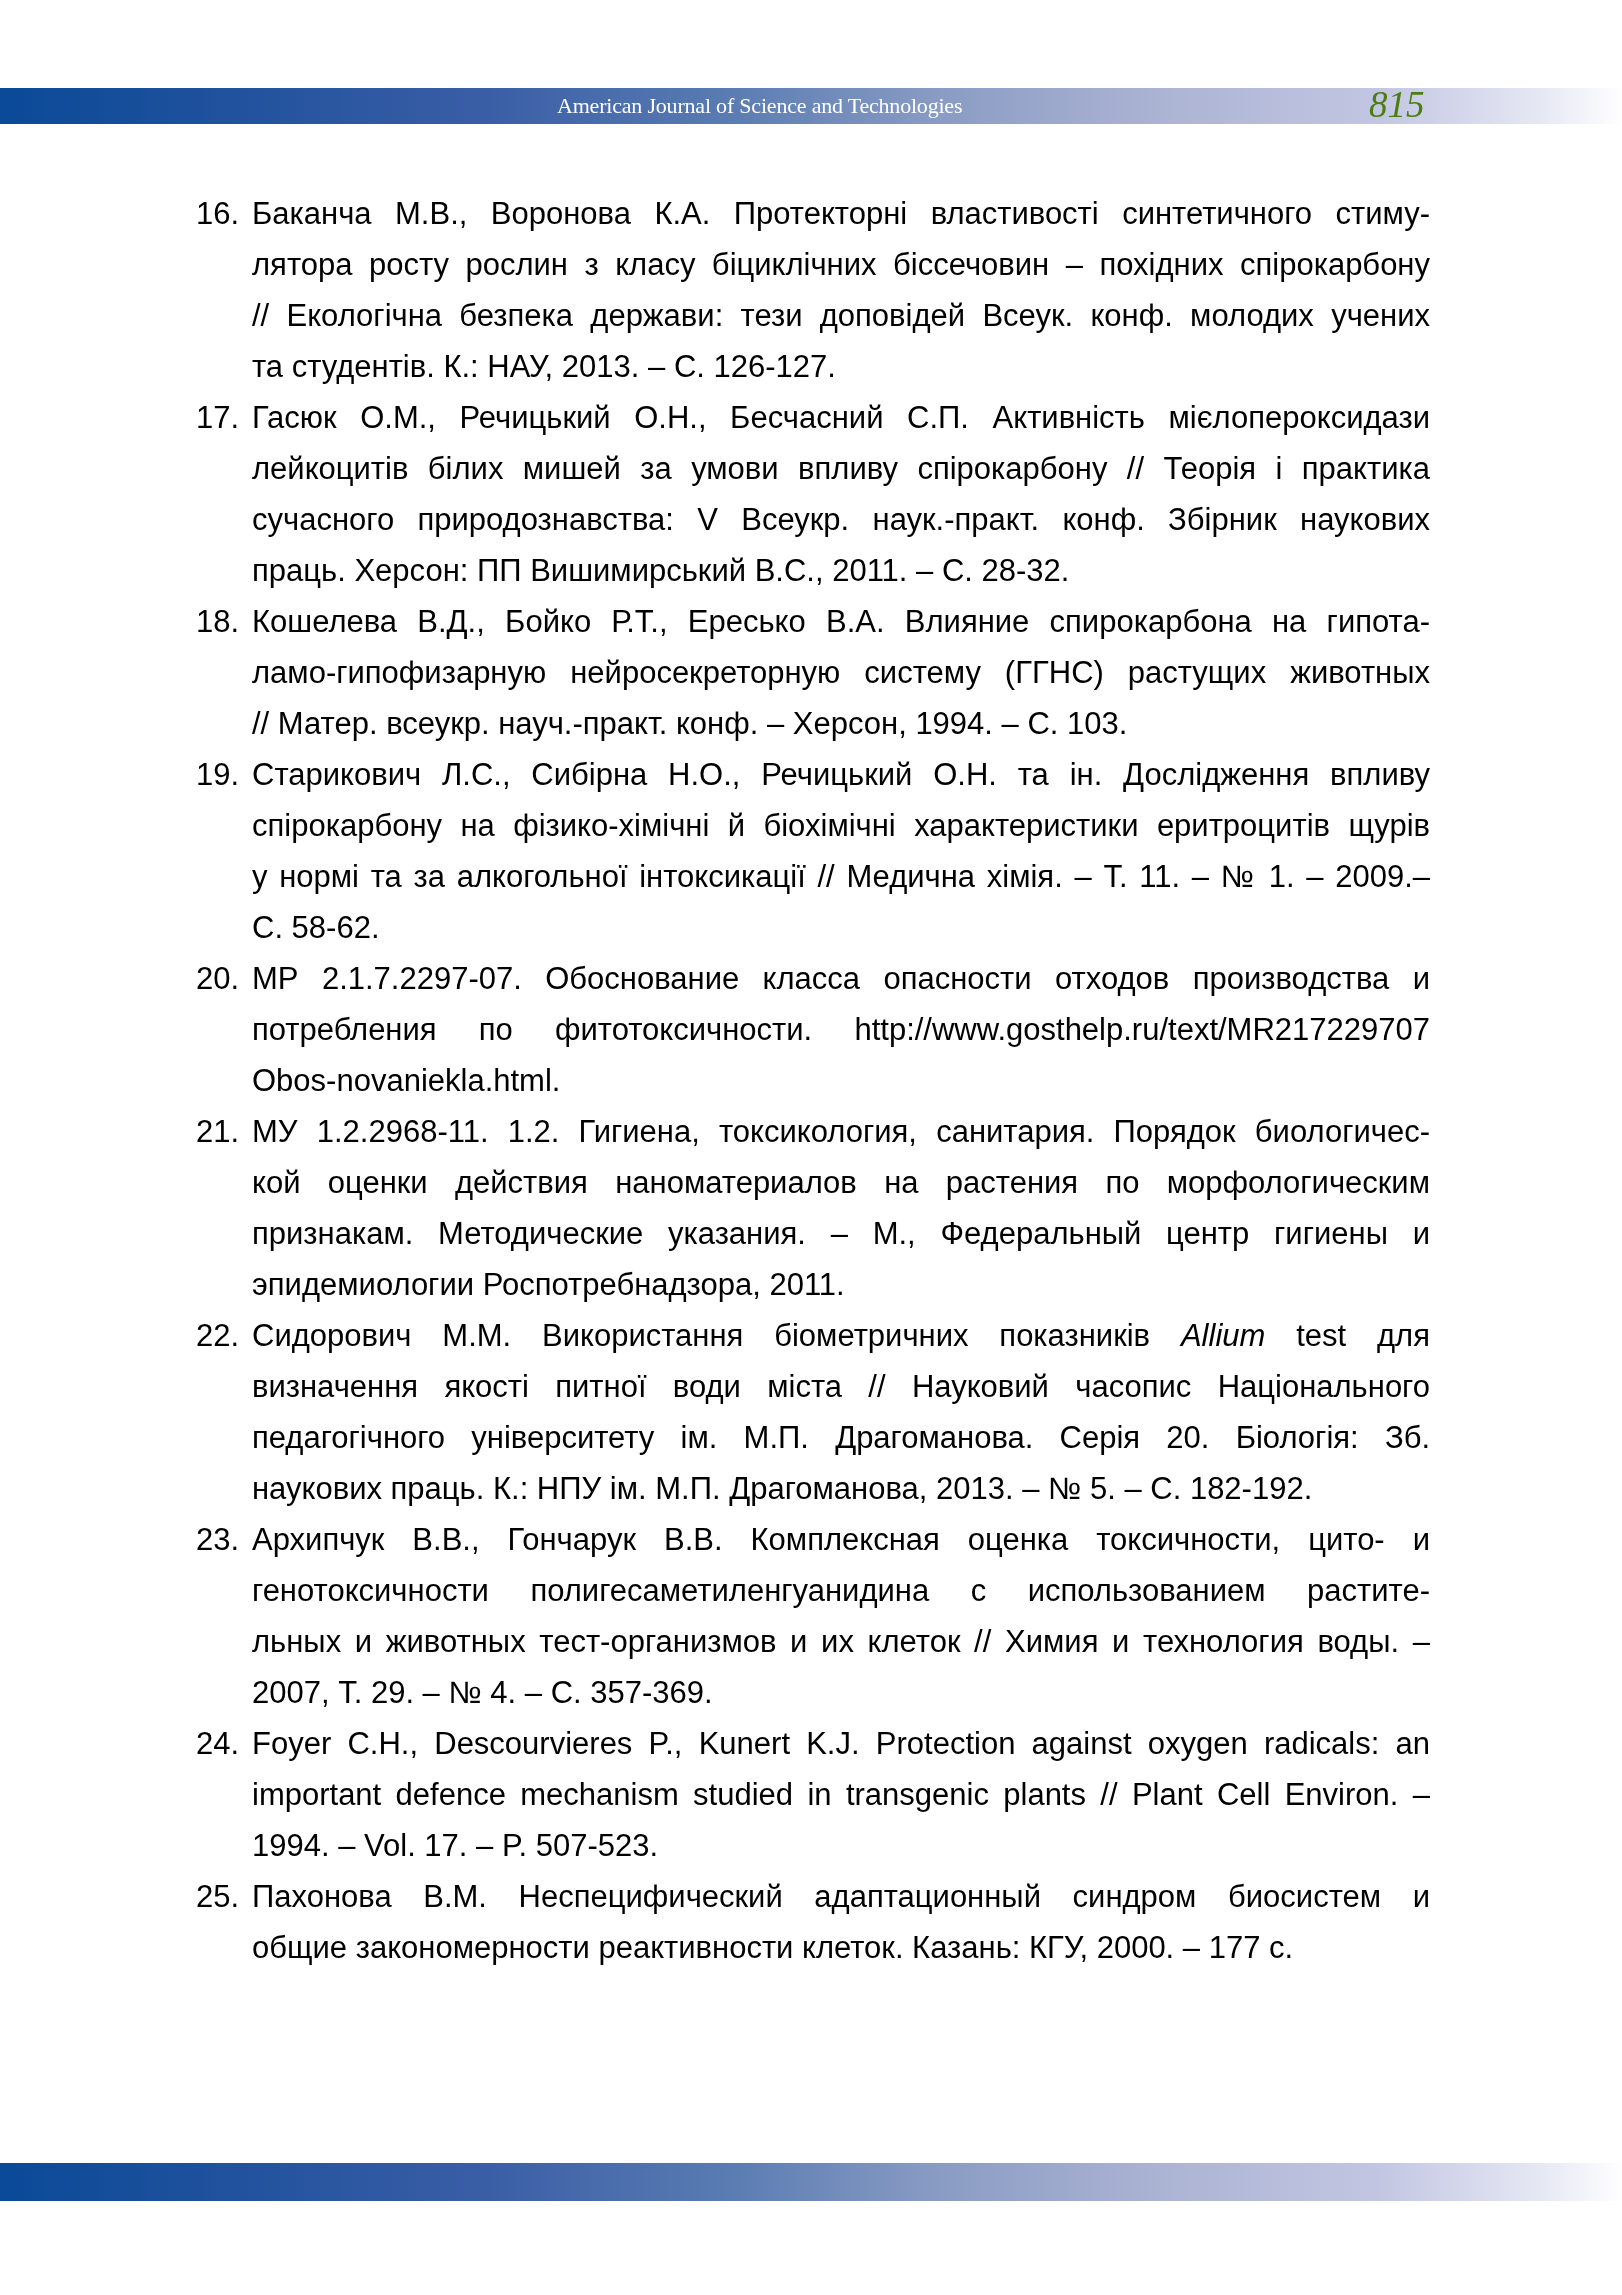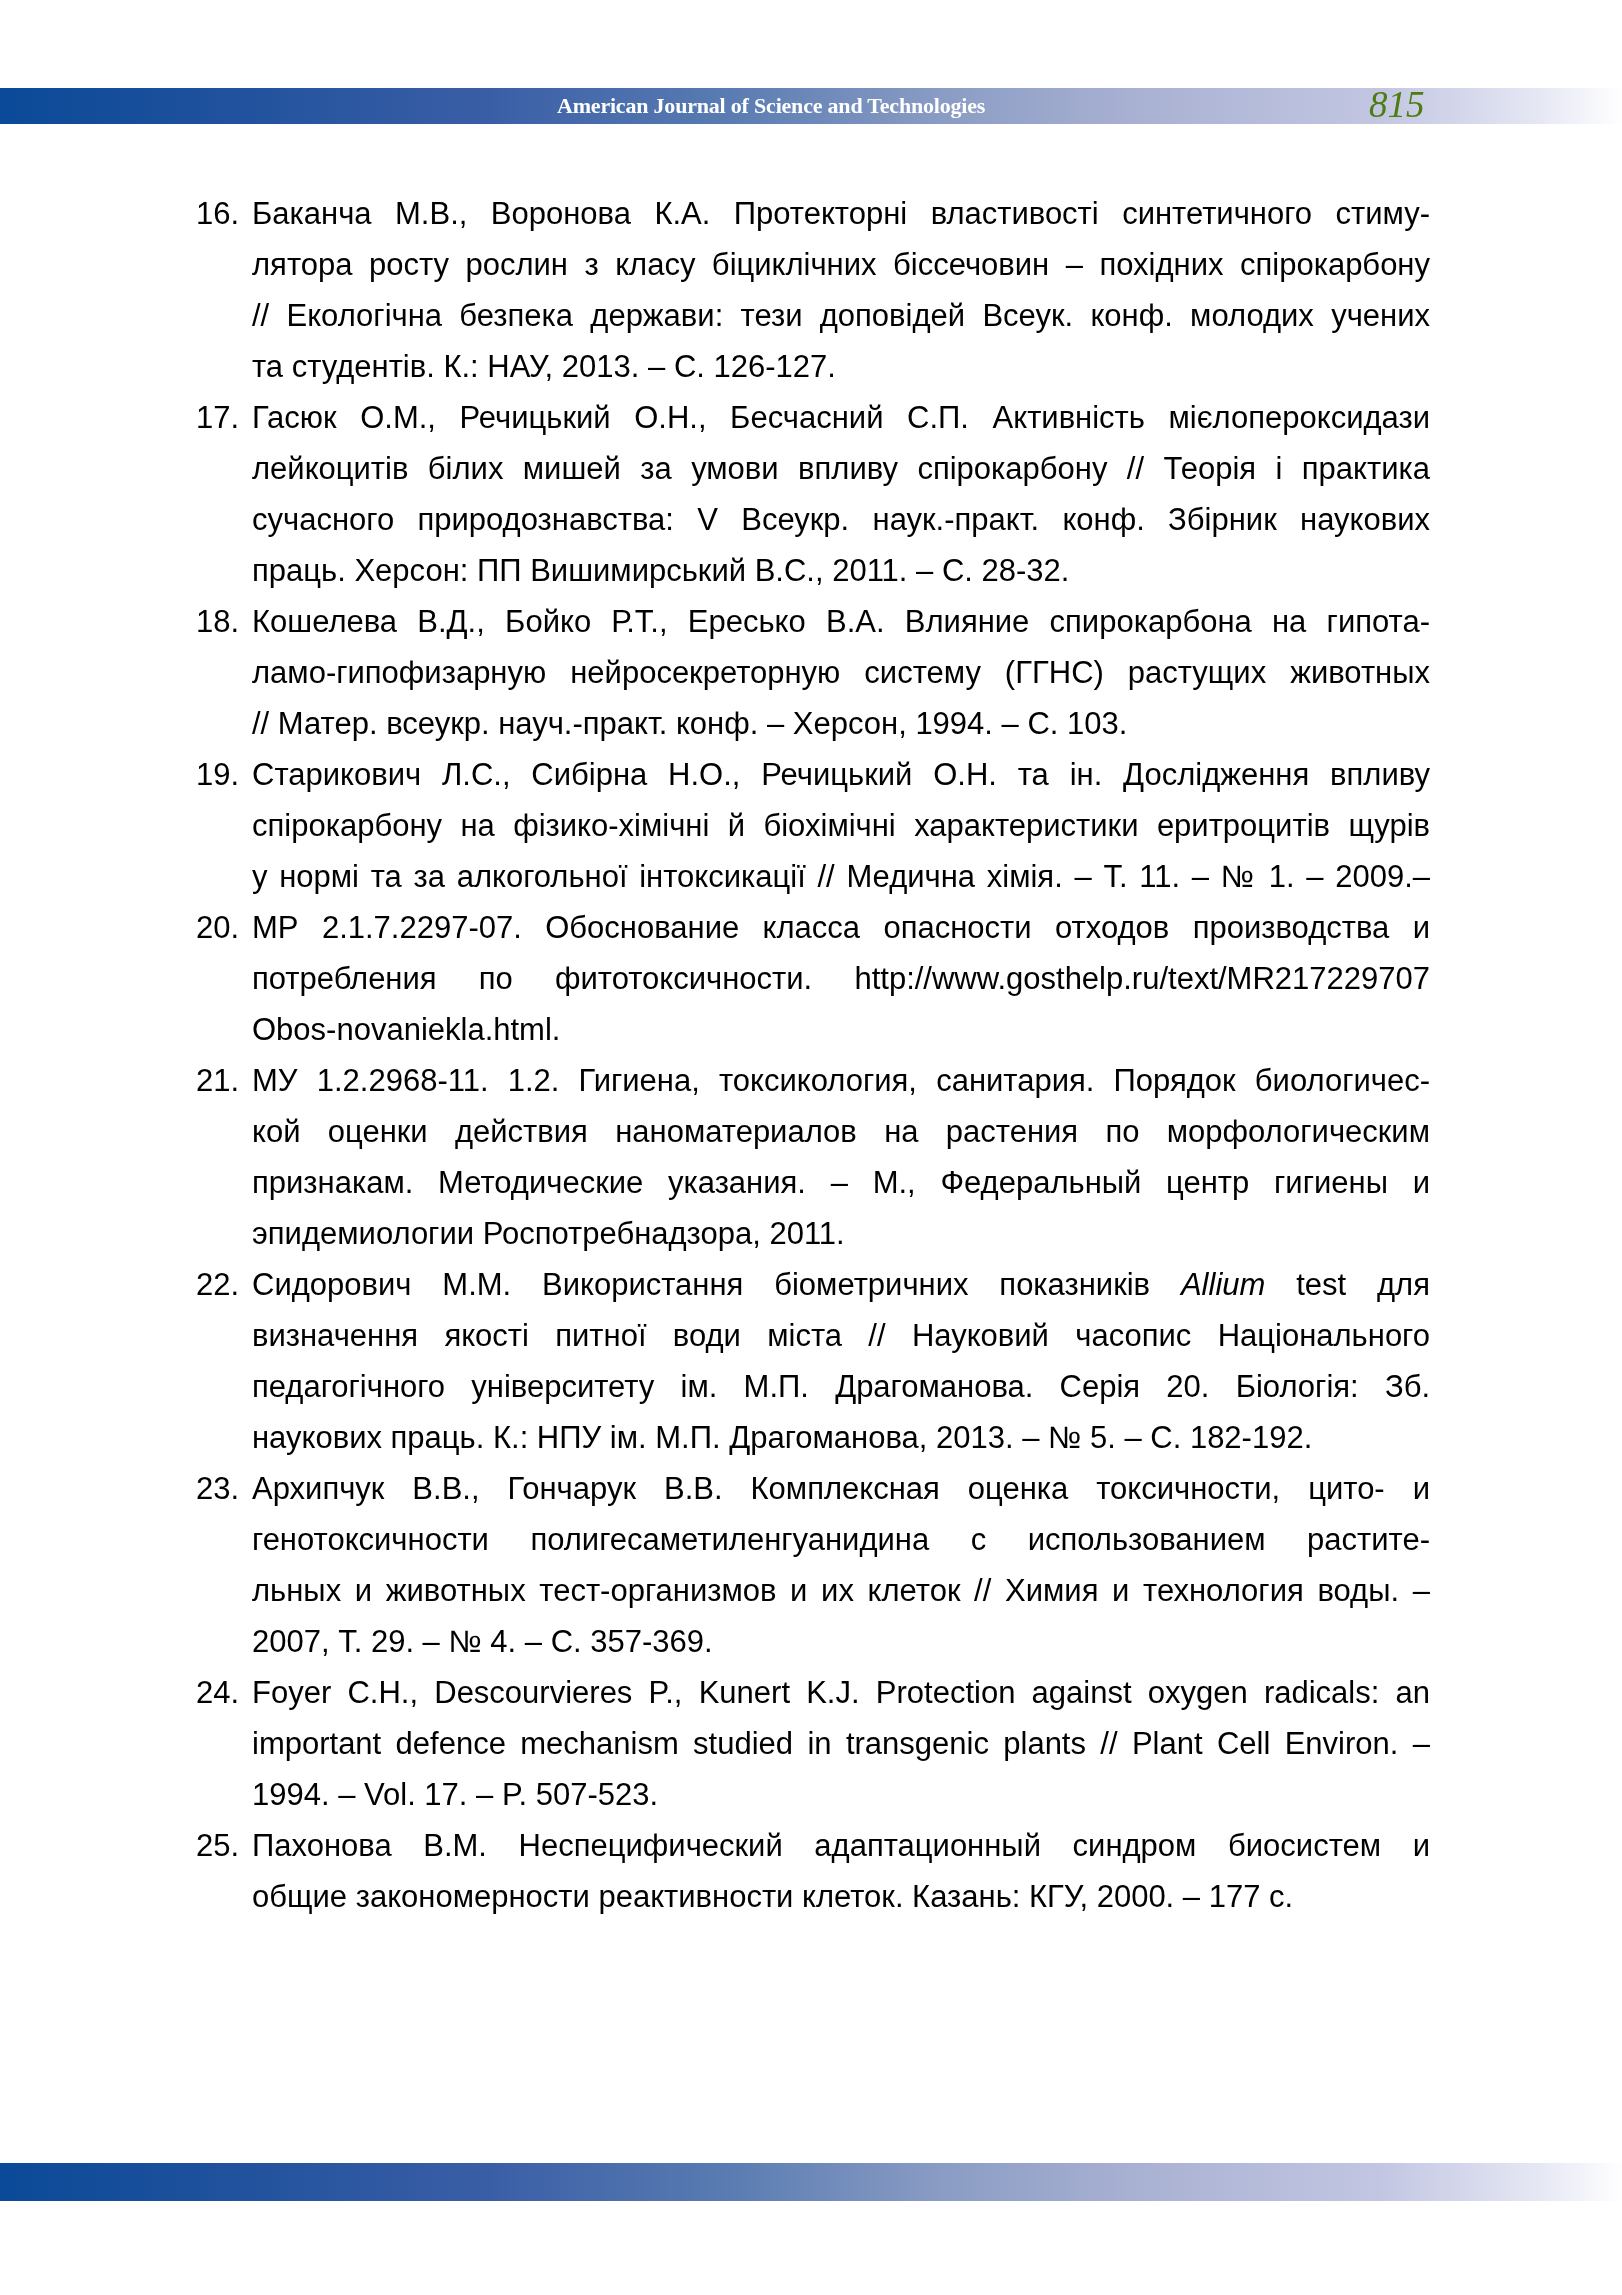--- a/index.html
+++ b/index.html
@@ -7,21 +7,21 @@
     width: 1623px; height: 2295px; position: relative; background: #ffffff; overflow: hidden;
   }
   .bar {
     position: absolute; left: 0; width: 1623px;
     background: linear-gradient(90deg, #0a4a98 0%, #1d509c 12%, #3a5ea6 30%, #5a7cb2 45%, #8a9cc4 58%, #a9b1d2 70%, #c2c6e2 85%, #e6e8f4 95%, #ffffff 100%);
   }
   .header-bar { top: 88px; height: 36px; }
   .footer-bar { top: 2163px; height: 38px; }
   .journal-title {
     position: absolute; left: 557px; top: 88px; height: 36px; line-height: 36px;
-    font-family: "Liberation Serif", "DejaVu Serif", serif; font-weight: bold;
+    font-family: "Liberation Serif", "DejaVu Serif", serif; font-weight: normal;
     font-size: 22px; color: #ffffff; white-space: nowrap; letter-spacing: -0.2px;
   }
   .page-number {
     position: absolute; left: 1369px; top: 84px; height: 42px; line-height: 42px;
     font-family: "Liberation Serif", "DejaVu Serif", serif; font-style: italic;
     font-size: 37px; color: #4d7c0f; white-space: nowrap;
   }
   .refs {
     position: absolute; left: 0; top: 188px; width: 1623px;
     font-family: Liberation Sans, sans-serif;
@@ -68,20 +68,21 @@
     <div class="ref-line">Кошелева В.Д., Бойко Р.Т., Ересько В.А. Влияние спирокарбона на гипота-</div>
     <div class="ref-line">ламо-гипофизарную нейросекреторную систему (ГГНС) растущих животных</div>
     <div class="ref-line last">// Матер. всеукр. науч.-практ. конф. – Херсон, 1994. – С. 103.</div>
   </div>
 
   <div class="ref">
     <span class="ref-num">19.</span>
     <div class="ref-line">Старикович Л.С., Сибірна Н.О., Речицький О.Н. та ін. Дослідження впливу</div>
     <div class="ref-line">спірокарбону на фізико-хімічні й біохімічні характеристики еритроцитів щурів</div>
     <div class="ref-line">у нормі та за алкогольної інтоксикації // Медична хімія. – Т. 11. – № 1. – 2009.–</div>
+    <div class="ref-line last">С. 58-62.</div>
   </div>
 
   <div class="ref">
     <span class="ref-num">20.</span>
     <div class="ref-line">МР 2.1.7.2297-07. Обоснование класса опасности отходов производства и</div>
     <div class="ref-line">потребления по фитотоксичности. http://www.gosthelp.ru/text/MR217229707</div>
     <div class="ref-line last">Obos-novaniekla.html.</div>
   </div>
 
   <div class="ref">

